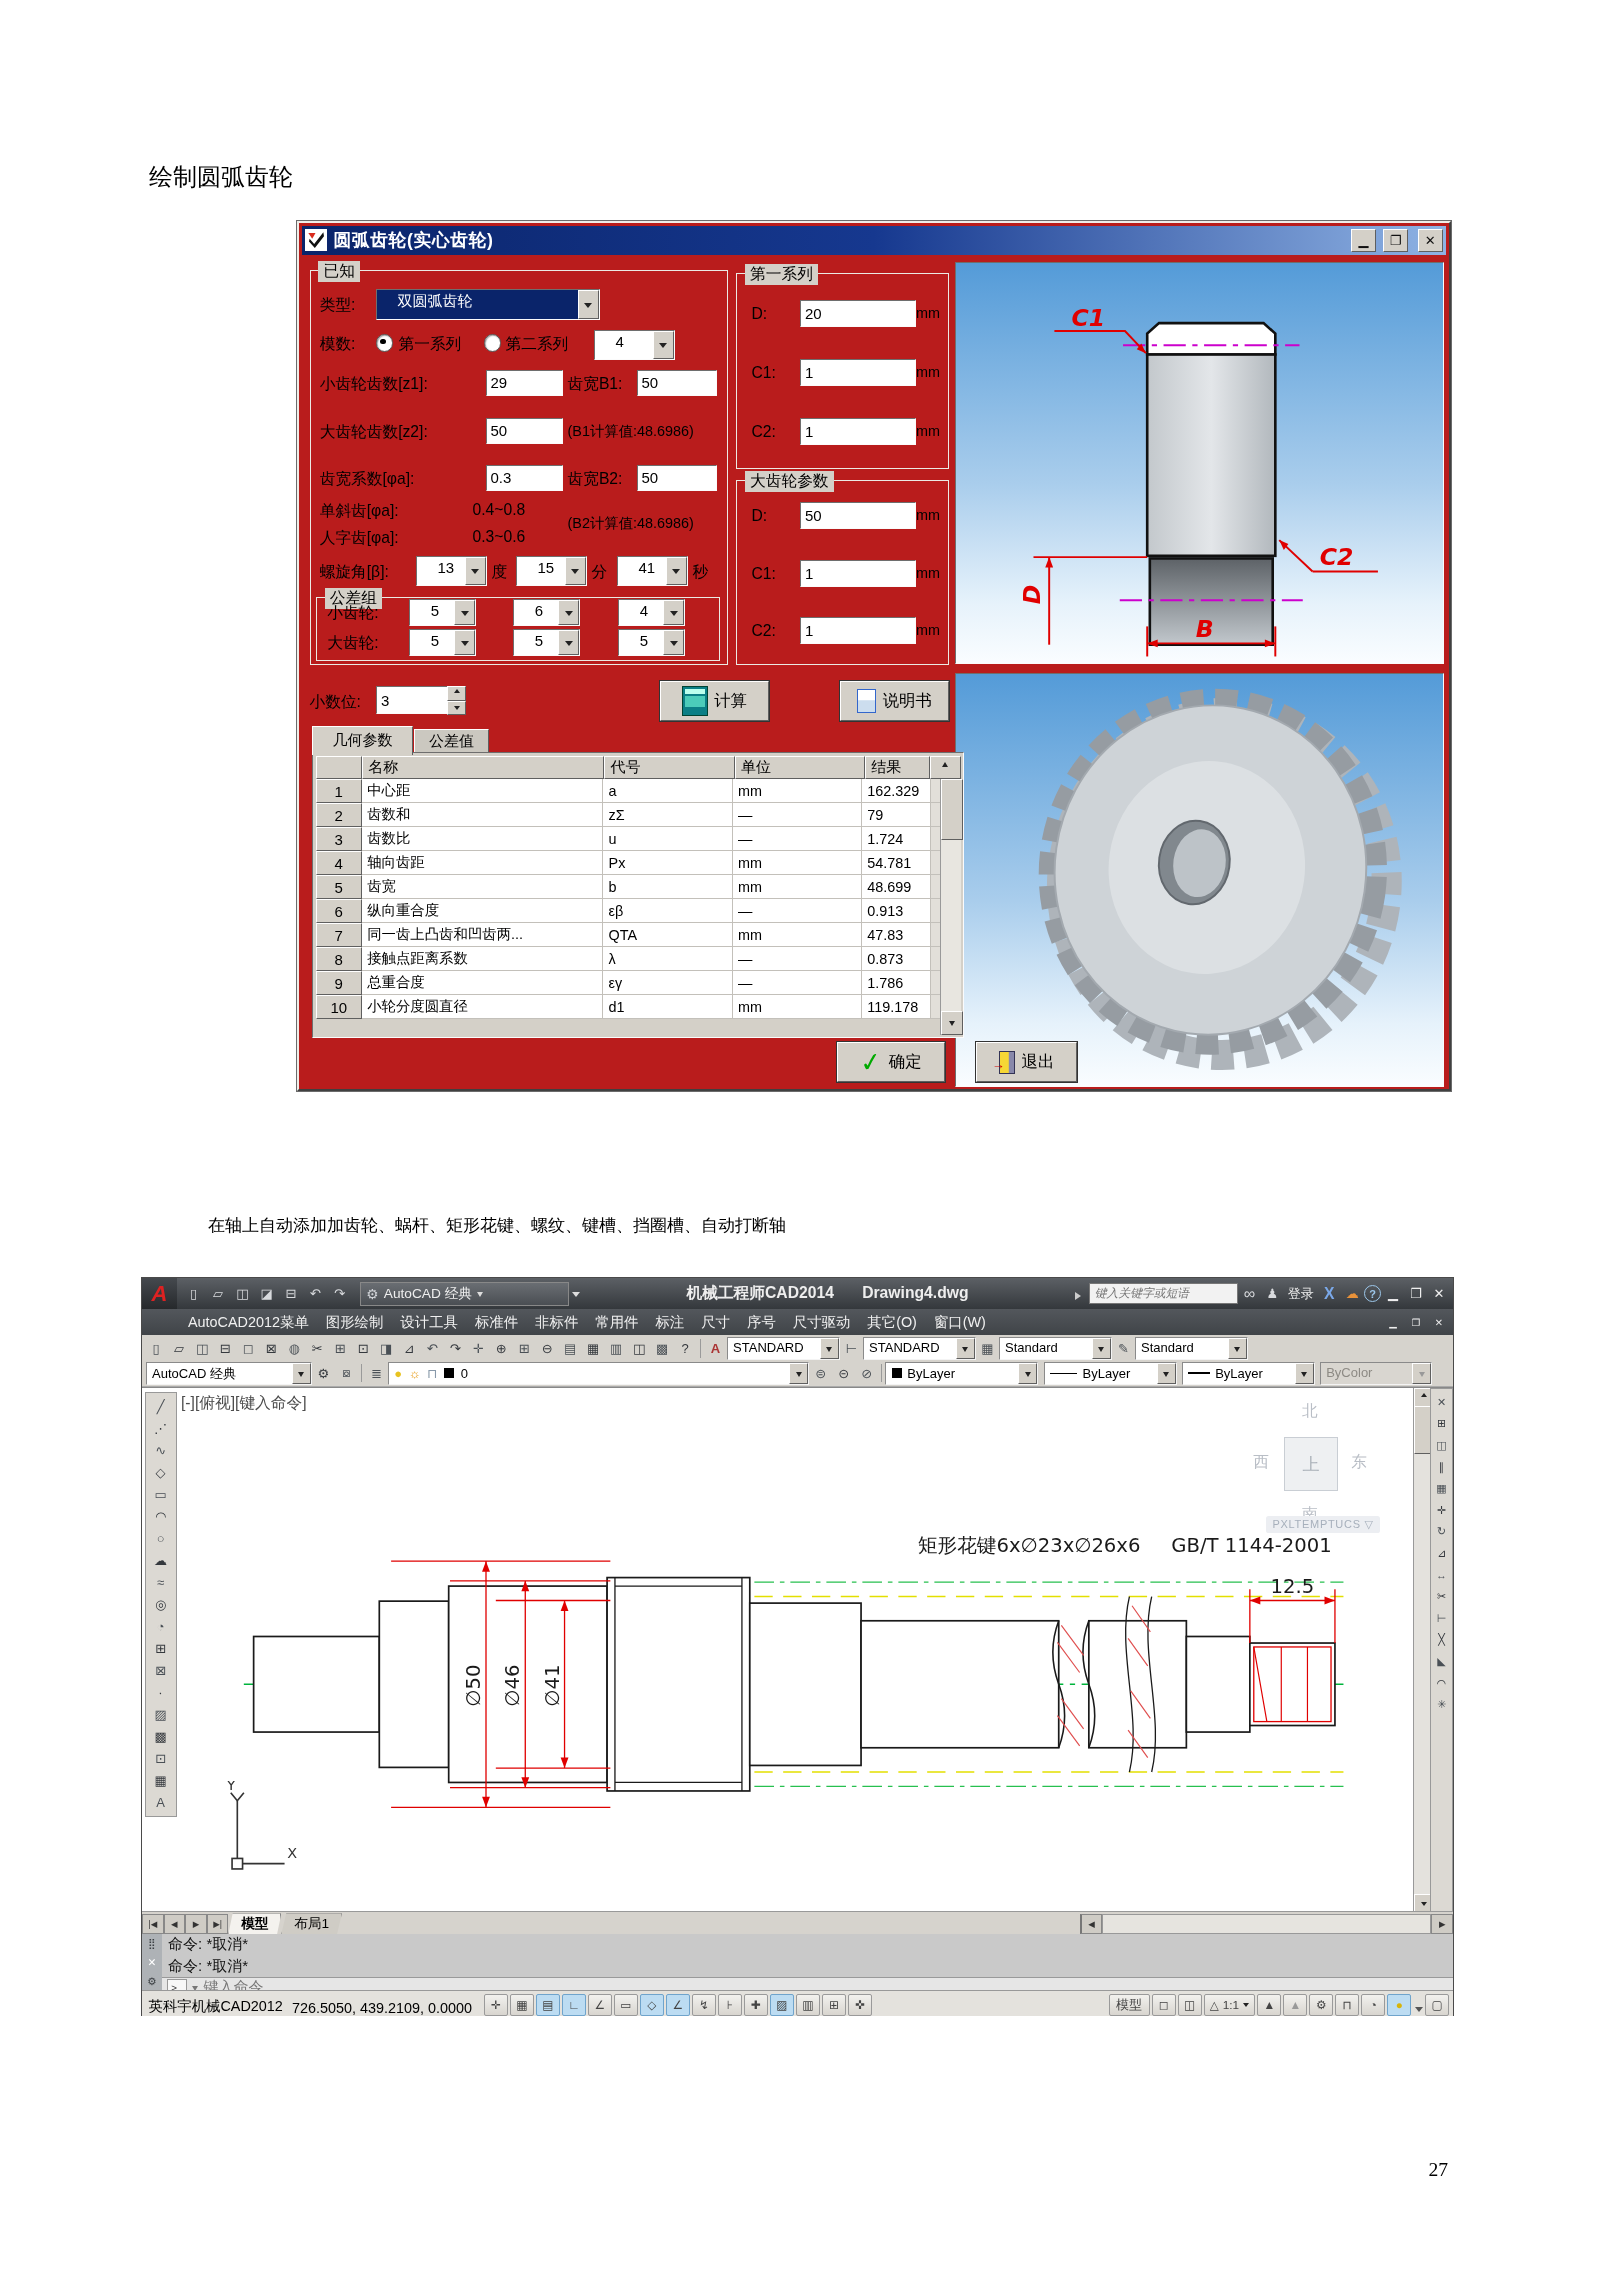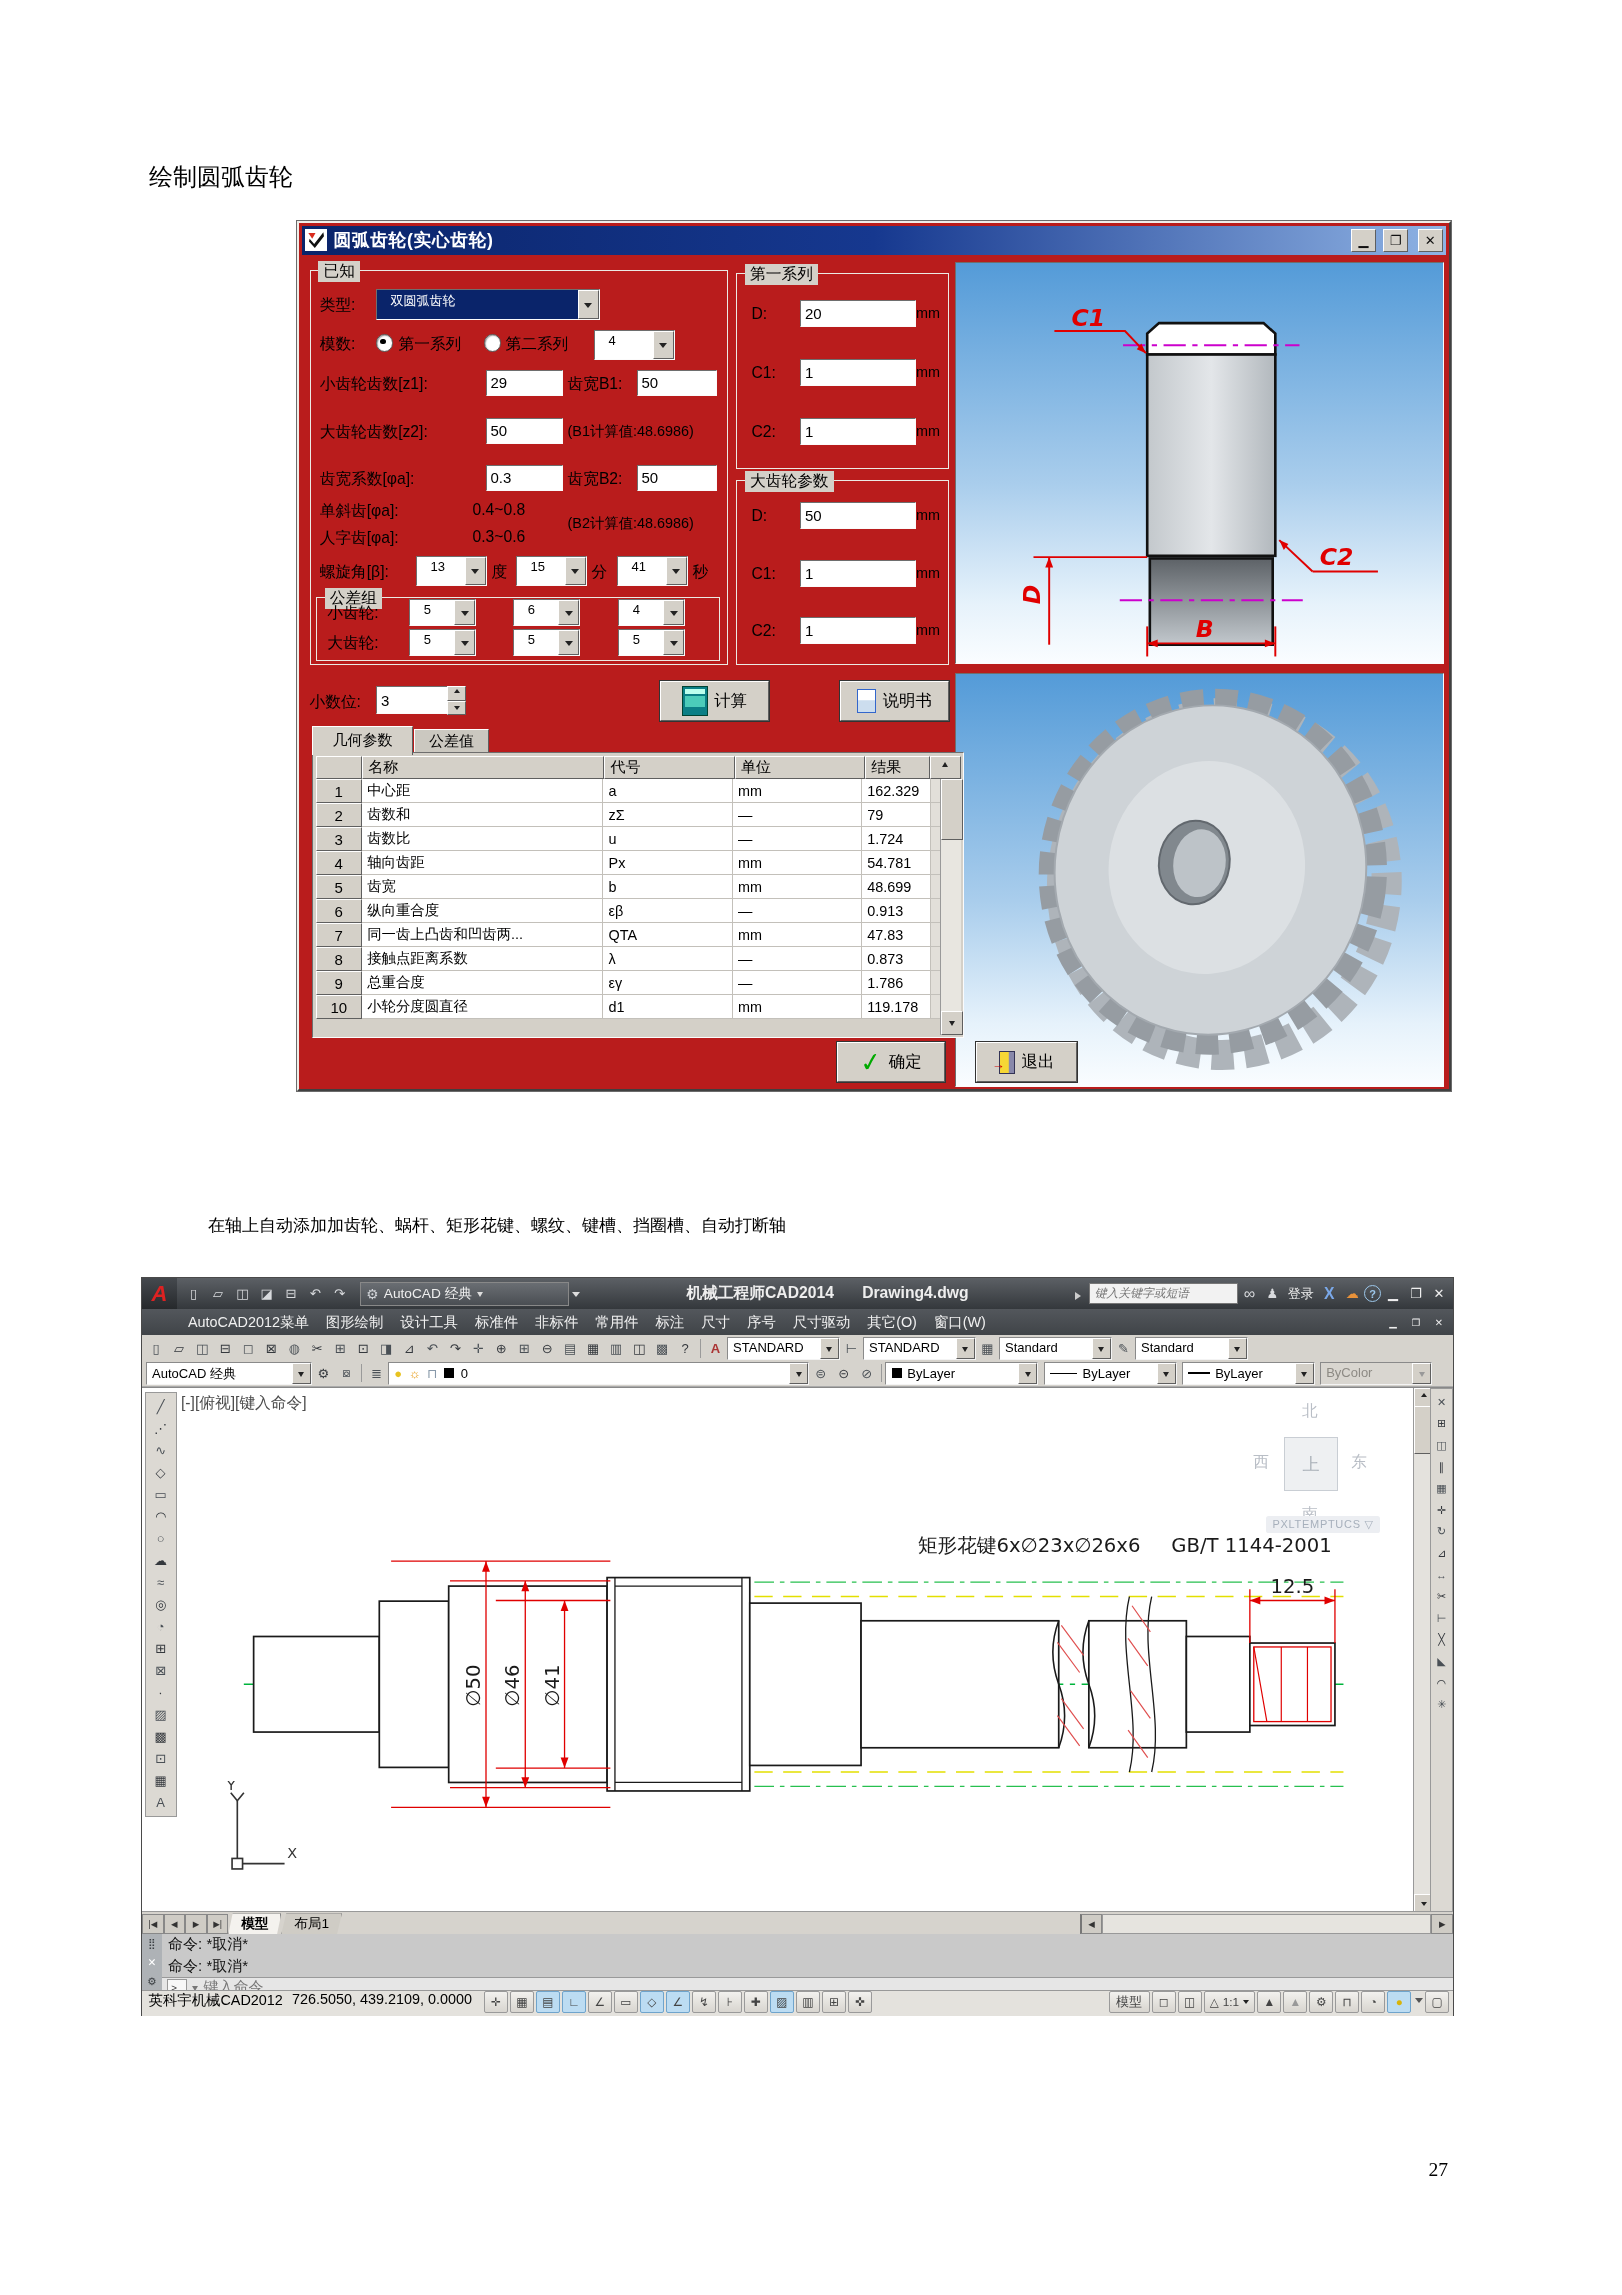--- a/index.html
+++ b/index.html
@@ -9,21 +9,21 @@
 
 .dlg{position:absolute;left:297px;top:221px;width:1150px;height:866px;background:#b91c1c;border:2px solid;border-color:#efede8 #404040 #404040 #efede8;outline:0.7px solid #6b6b6b}
 .tbar{position:absolute;left:2.6px;top:2.6px;right:2.6px;height:29px;background:linear-gradient(90deg,#0a246a,#16388f 50%,#8fb3e4);display:flex;align-items:center;gap:6.5px;padding:0 3.3px}
 .tbar .ttl{color:#fff;font-size:17.7px;font-weight:bold;letter-spacing:0.7px;flex:1}
 .wbtn{width:23.6px;height:21px;background:#d4d0c8;border:1.3px solid;border-color:#fff #5f5f5f #5f5f5f #fff;display:flex;align-items:center;justify-content:center;font-size:13px;font-weight:bold;color:#111}
 .gbox{position:absolute;border:1.3px groove #eceae4}
 .glab{position:absolute;top:-10.5px;left:7.9px;background:#d4d0c8;padding:0 5.2px;font-size:15.7px;white-space:nowrap}
 .lab{position:absolute;font-size:15.7px;white-space:nowrap}
 .inp{position:absolute;background:#fff;border:1.3px solid;border-color:#6e6e6e #fbfbfb #fbfbfb #6e6e6e;font-size:15px;font-family:inherit;padding:0 3.9px;color:#000}
 .dd{position:absolute;background:#fff;border:1.3px solid;border-color:#6e6e6e #fbfbfb #fbfbfb #6e6e6e;display:flex;align-items:stretch}
-.dd .val{flex:1;font-size:13px;padding:2px 14px;white-space:nowrap;overflow:hidden}
+.dd .val{flex:1;font-size:15px;padding:2px 21px;white-space:nowrap;overflow:hidden}
 .dd .sel{background:#0a246a;color:#fff}
 .ddb{width:18.3px;background:#d4d0c8;border:1.3px solid;border-color:#fff #5f5f5f #5f5f5f #fff;display:flex;align-items:center;justify-content:center}
 .tri{width:0;height:0;border:4.6px solid transparent;border-top:5.9px solid #222;margin-top:5.2px}
 .tri.up{border-top:none;border-bottom:5.9px solid #222;margin-top:0;margin-bottom:5.2px}
 .radio{position:absolute;width:15.7px;height:15.7px;border-radius:50%;background:#fff;border:1.3px solid #555;box-shadow:inset 0.7px 0.7px 1.3px #999}
 .radio.onr::after{content:"";position:absolute;left:3.9px;top:3.9px;width:5.2px;height:5.2px;border-radius:50%;background:#000}
 .cb{width:17px;height:17px;background:#fff;border:1.3px solid;border-color:#6e6e6e #fbfbfb #fbfbfb #6e6e6e;position:relative;flex:none}
 .cb.ck::after{content:"";position:absolute;left:3.3px;top:1.3px;width:5.9px;height:9.8px;border:solid #000;border-width:0 2.6px 2.6px 0;transform:rotate(40deg)}
 .btn98{position:absolute;background:#d4d0c8;border:1.3px solid;border-color:#fff #5f5f5f #5f5f5f #fff;outline:0.7px solid #333;display:flex;align-items:center;justify-content:center;gap:6.5px;font-size:16.4px}
 .imgpanel{position:absolute;border:1.3px solid;border-color:#6e6e6e #fbfbfb #fbfbfb #6e6e6e;background:linear-gradient(#549bd8,#a9cdec 55%,#e6f2fb 85%,#fafdff)}
@@ -56,21 +56,21 @@
 .wm{position:absolute;background:#eceef2;border-radius:2.6px;color:#a7b0bc;font-size:11px;padding:2px 6.5px;letter-spacing:0.7px}
 .tabsrow{position:absolute;left:0;right:0;top:633px;height:22px;background:#d6d3cd;border-top:0.7px solid #999;display:flex;align-items:flex-end}
 .mtab{height:19.6px;display:flex;align-items:center;padding:0 11.8px;font-size:13.7px;border:0.7px solid #888;border-bottom:none;background:#cfccc5;clip-path:polygon(8% 0,100% 0,92% 100%,0 100%)}
 .mtab.act{background:#f4f2ee;font-weight:bold}
 .navb{width:19.6px;height:18.3px;background:#cfccc5;border:0.7px solid #888;display:flex;align-items:center;justify-content:center;font-size:8.5px;color:#333;flex:none}
 .cmd{position:absolute;left:0;right:0;top:656px;height:56px;background:#c9c9c9;display:flex}
 .cmdgut{width:19.6px;background:#aeb2b6;color:#3c4044;display:flex;flex-direction:column;align-items:center;justify-content:space-between;padding:2.6px 0;font-size:10.5px}
 .cmdtxt{flex:1;display:flex;flex-direction:column}
 .cline{font-size:15px;padding:1.3px 6.5px;color:#111}
 .cprompt{flex:1;background:#e6e6e6;border-top:0.7px solid #999;display:flex;align-items:center;gap:5.2px;padding:0 5.2px;color:#777;font-size:15px}
-.statb{position:absolute;left:0;right:0;top:712px;height:25px;background:#e4e2dd;border-top:0.7px solid #999;display:flex;align-items:flex-start;font-size:14.4px}
+.statb{position:absolute;left:0;right:0;top:712px;height:25px;background:#e4e2dd;border-top:0.7px solid #999;display:flex;align-items:flex-end;font-size:14.4px}
 .tg{width:22px;height:19.6px;border:0.7px solid #9a9a9a;border-radius:2px;background:linear-gradient(#f2f1ee,#d8d5cf);display:flex;align-items:center;justify-content:center;font-size:11.8px;color:#444;margin-right:2px;flex:none}
 .tg.on{background:#bcdcf2;border-color:#6fa4cc}
 svg text{font-family:"DejaVu Sans","Liberation Sans",sans-serif}
 </style>
 </head>
 <body>
 
 <div class="page">
 
   <div class="abs serif" style="left:149px;top:161px;font-size:24px">绘制圆弧齿轮</div>

